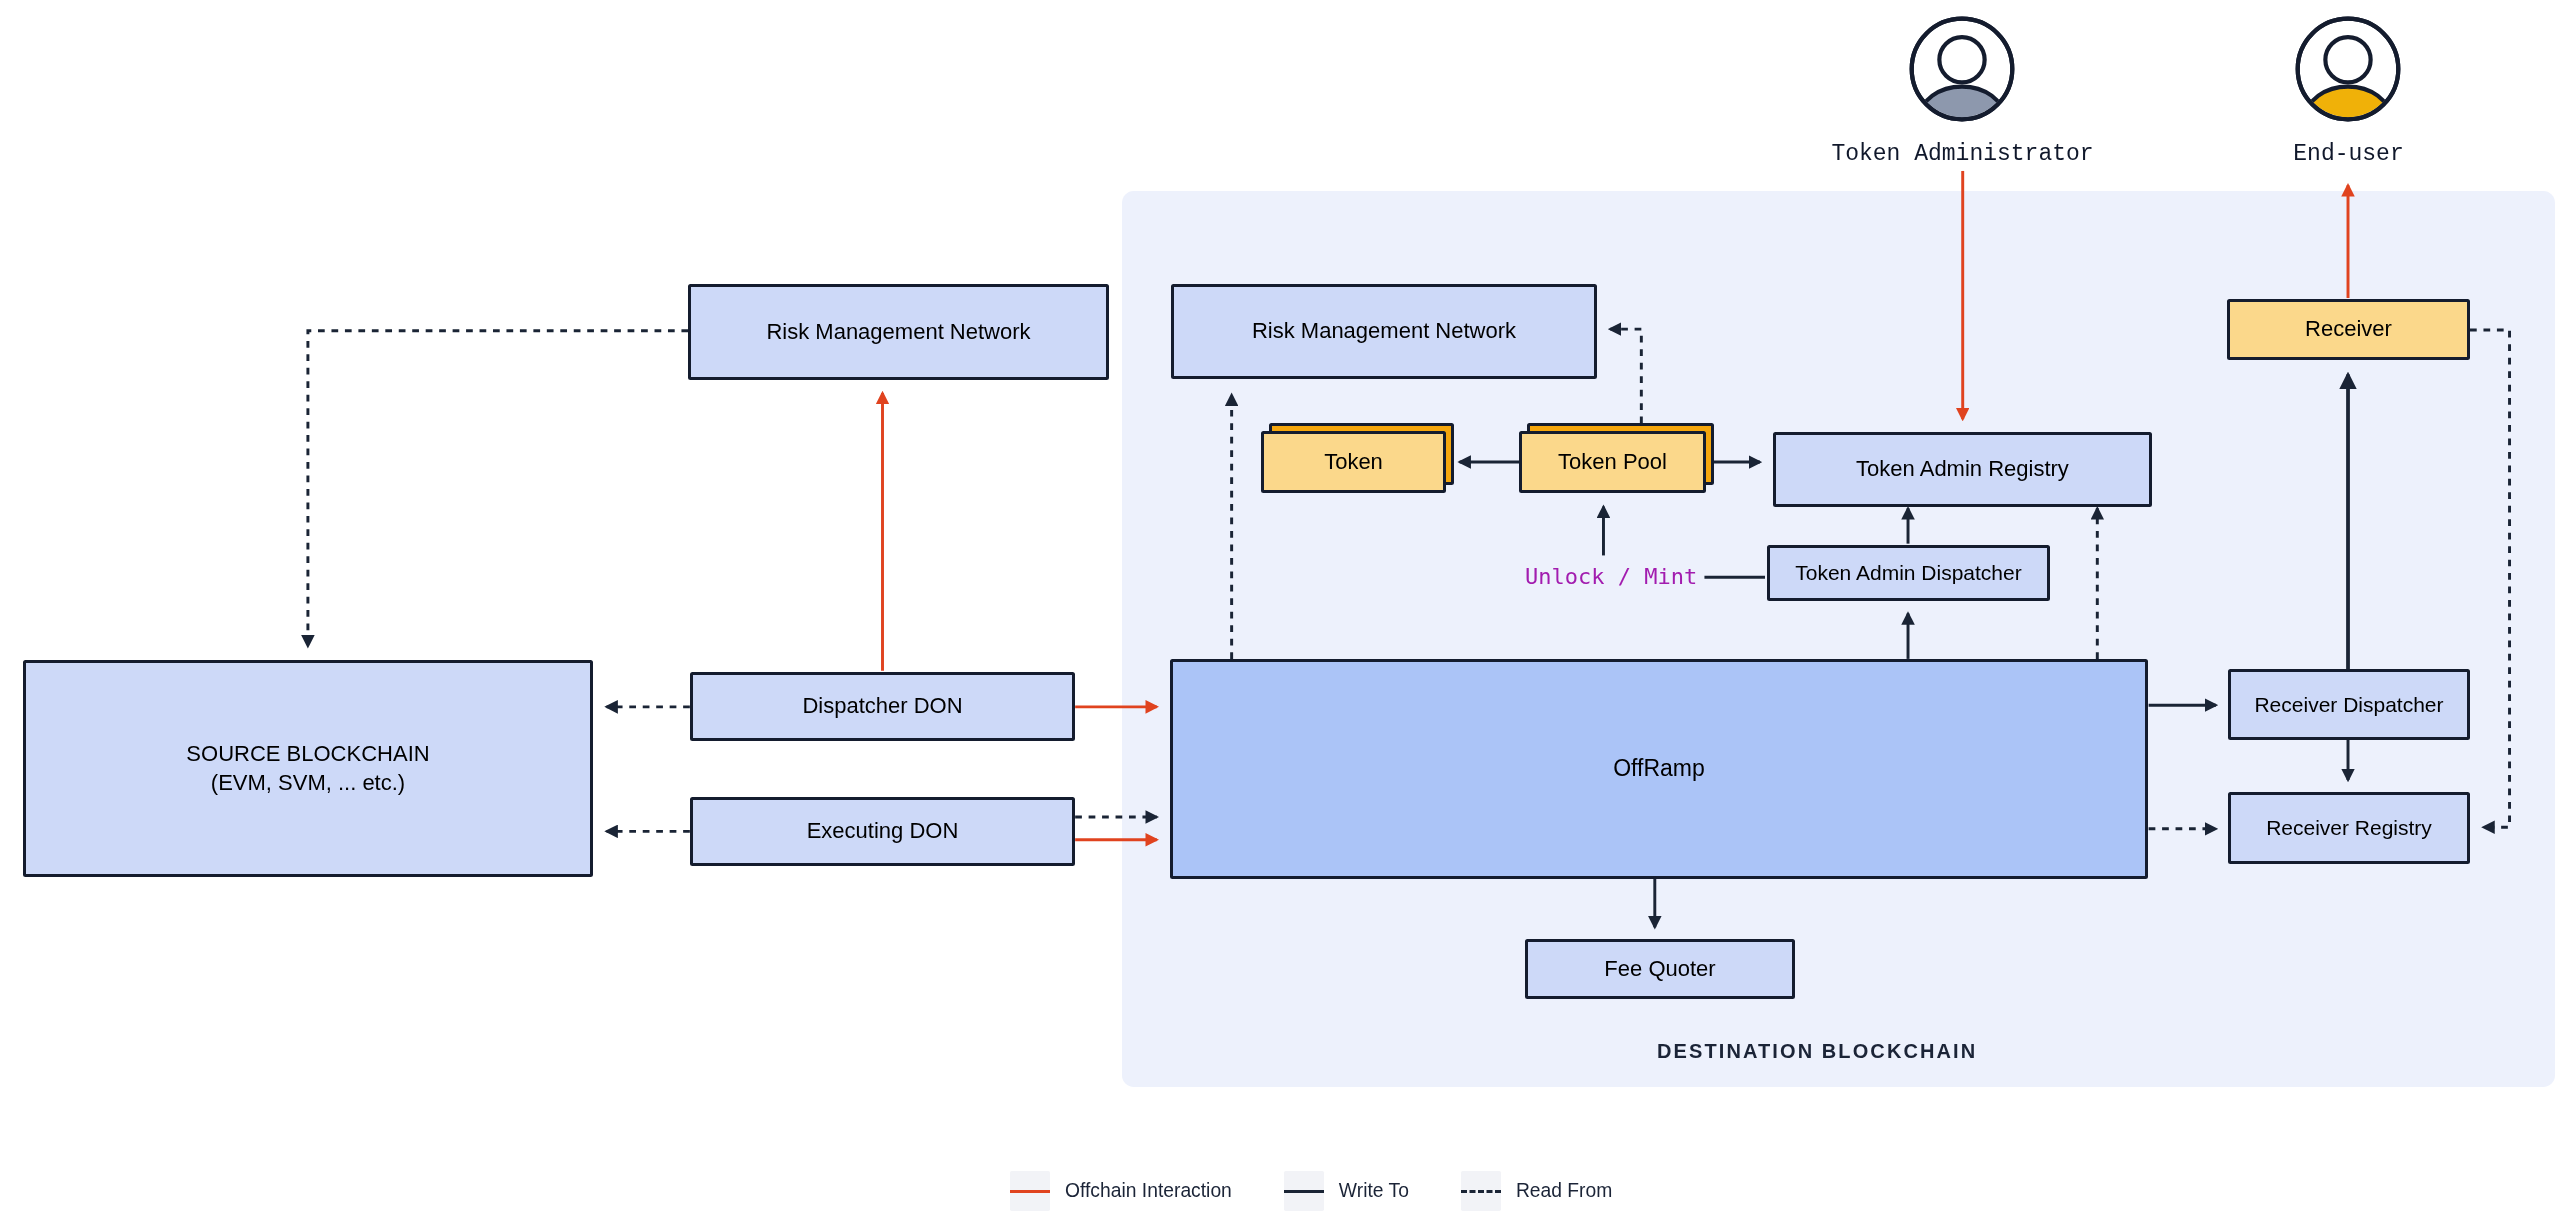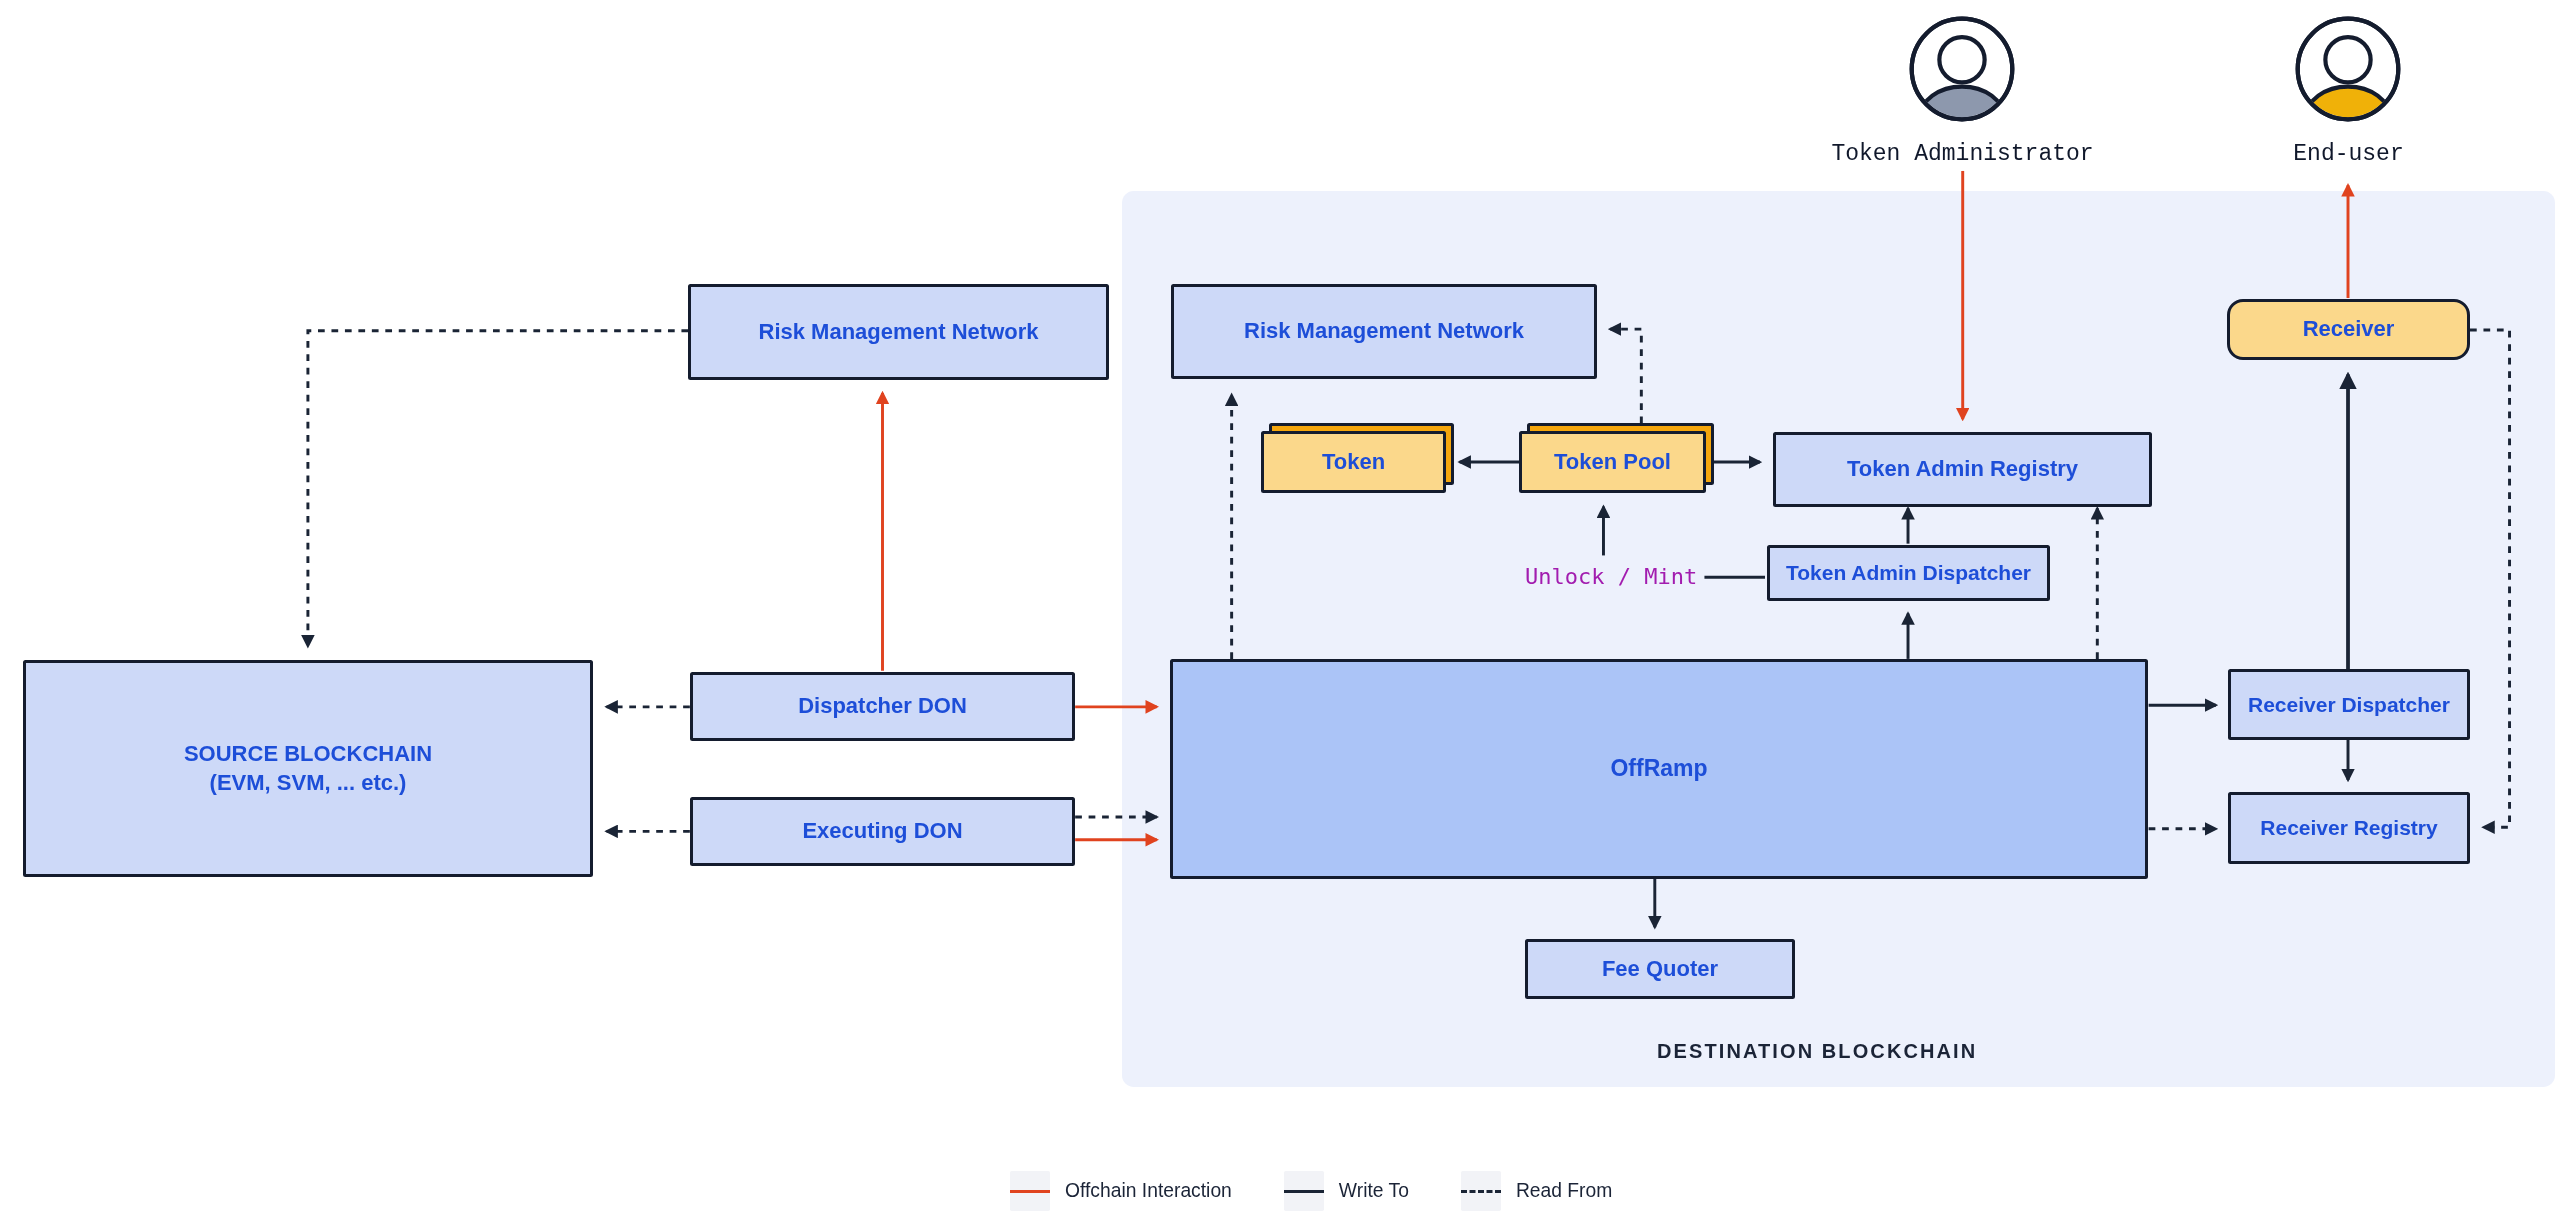--- a/index.html
+++ b/index.html
@@ -15,21 +15,21 @@
     --admin-gray:#8d98ad;
     --user-orange:#f0b108;
   }
   html,body{margin:0;padding:0;background:#ffffff;}
   body{font-family:"Liberation Sans", sans-serif;color:var(--ink);}
   .stage{position:relative;width:2576px;height:1232px;background:#ffffff;overflow:hidden;}
   .panel{position:absolute;left:1122px;top:191px;width:1433px;height:896px;background:var(--panel);border-radius:11.8px;}
   .wires{position:absolute;left:0;top:0;width:2576px;height:1232px;pointer-events:none;}
   .node{position:absolute;box-sizing:border-box;background:var(--node-blue);border:3.4px solid #141c2e;border-radius:2.5px;
         display:flex;align-items:center;justify-content:center;text-align:center;
-        font-size:22px;font-weight:700;color:#1d4ed8;line-height:1.3;}
+        font-size:22px;font-weight:400;color:#000000;line-height:1.3;}
   .node.yellow{background:var(--yellow);}
   .node.offramp{background:var(--offramp-blue);font-size:23px;}
   .stack-back{position:absolute;box-sizing:border-box;background:var(--orange);border:3.4px solid #141c2e;border-radius:2.5px;}
   .actor{position:absolute;width:114px;height:114px;}
   .actor-label{position:absolute;width:303px;text-align:center;font-size:23px;font-weight:500;color:#10182b;font-family:Liberation Mono, monospace;}
   .region-label{position:absolute;font-size:20px;font-weight:600;letter-spacing:2.1px;color:#1b2437;}
   .mint-label{position:absolute;font-family:"DejaVu Sans Mono", monospace;font-size:22px;color:#a21caf;white-space:nowrap;}
   .legend{position:absolute;left:1010px;top:1171px;display:flex;align-items:center;gap:52px;}
   .legend-item{display:flex;align-items:center;gap:15px;}
   .legend-swatch{width:40px;height:40px;background:var(--swatch);border-radius:1.7px;display:flex;align-items:center;justify-content:center;}
@@ -158,21 +158,21 @@
   <div class="node" style="left:1525px;top:939px;width:270px;height:60px;">
     <span>Fee Quoter</span>
   </div>
 
   <div class="node offramp" style="left:1170px;top:659px;width:978px;height:220px;">
     <span>OffRamp</span>
   </div>
 
   <div class="region-label" style="left:1657px;top:1040px;">DESTINATION BLOCKCHAIN</div>
 
-  <div class="node yellow" style="left:2227px;top:299px;width:243px;height:61px;border-radius:16px;">
+  <div class="node yellow" style="left:2227px;top:299px;width:243px;height:61px;">
     <span>Receiver</span>
   </div>
 
   <div class="node" style="left:2228px;top:669px;width:242px;height:71px;font-size:21px;">
     <span>Receiver Dispatcher</span>
   </div>
 
   <div class="node" style="left:2228px;top:792px;width:242px;height:72px;font-size:21px;">
     <span>Receiver Registry</span>
   </div>

